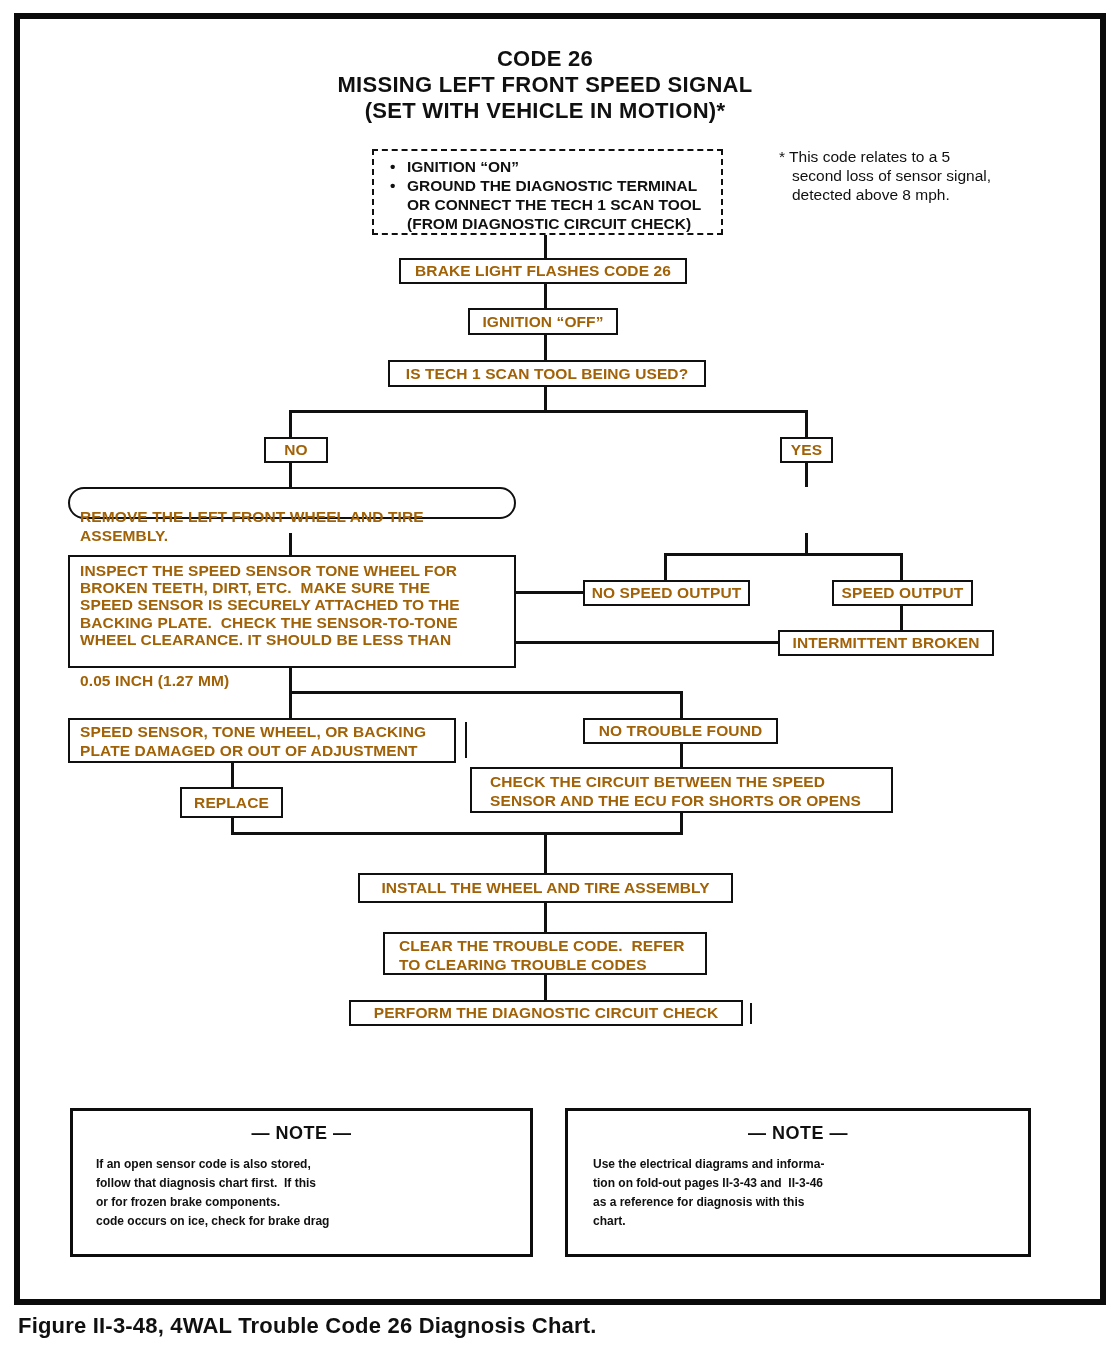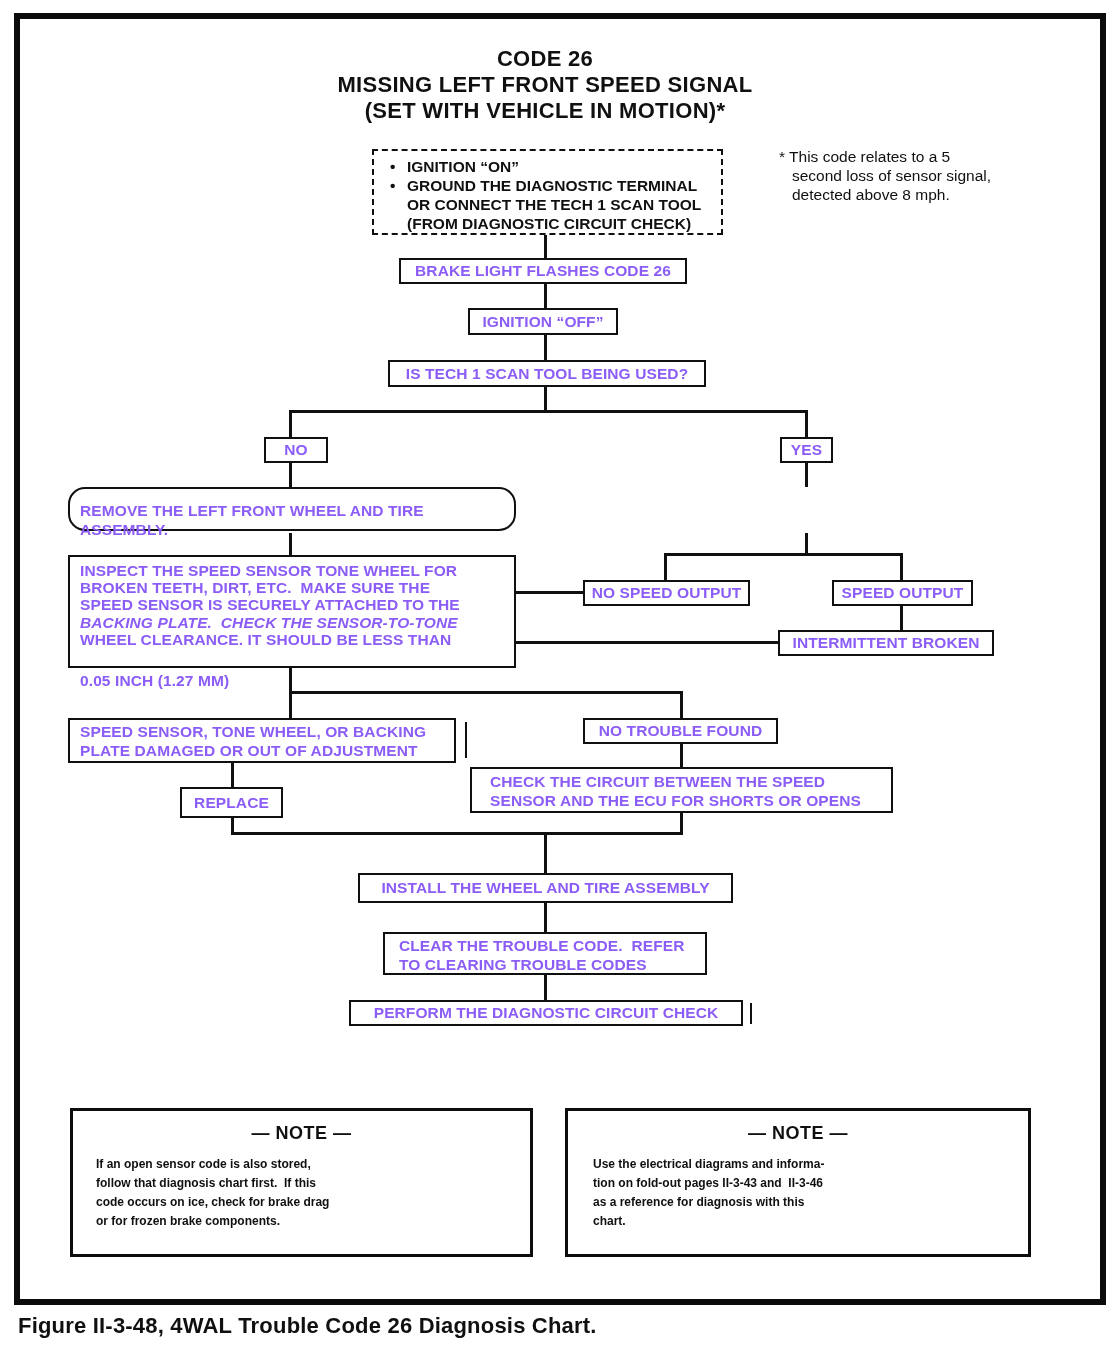--- a/index.html
+++ b/index.html
@@ -11,21 +11,21 @@
     position:absolute;left:14px;top:13px;width:1092px;height:1292px;
     box-sizing:border-box;border:6px solid #0b0b0b;background:transparent;
   }
   .title{
     position:absolute;left:245px;top:46px;width:600px;text-align:center;
     font-weight:bold;font-size:22px;line-height:26px;letter-spacing:.3px;
   }
   .fbox{
     position:absolute;box-sizing:border-box;border:2.5px solid #101010;
     background:#ffffff;font-weight:bold;font-size:15.5px;letter-spacing:.1px;
-    color:#8b5cf6;
+    color:#a16207;
   }
   .fbox.center{display:flex;align-items:center;justify-content:center;text-align:center;}
   .ln{white-space:pre;line-height:19px;}
   .vline,.hline{position:absolute;background:#101010;}
   .vline{width:2.5px;}
   .hline{height:2.5px;}
   .artifact{position:absolute;background:#101010;width:2px;}
   .dashedbox{
     position:absolute;left:372px;top:149px;width:351px;height:86px;
     box-sizing:border-box;border:2.5px dashed #101010;background:#fff;
@@ -117,31 +117,31 @@
   <div class="fbox center" style="left:399px;top:258px;width:288px;height:26px;">BRAKE LIGHT FLASHES CODE 26</div>
 
   <div class="fbox center" style="left:468px;top:308px;width:150px;height:27px;">IGNITION “OFF”</div>
 
   <div class="fbox center" style="left:388px;top:360px;width:318px;height:27px;">IS TECH 1 SCAN TOOL BEING USED?</div>
 
   <div class="fbox center" style="left:264px;top:437px;width:64px;height:26px;">NO</div>
 
   <div class="fbox center" style="left:780px;top:437px;width:53px;height:26px;">YES</div>
 
-  <div class="fbox" style="left:68px;top:487px;width:448px;height:44px;padding:12px 0 0 10px;border-radius:17px;">
+  <div class="fbox" style="left:68px;top:487px;width:448px;height:32px;padding:18px 0 0 10px;border-radius:17px;">
     <div class="ln">REMOVE THE LEFT FRONT WHEEL AND TIRE</div>
     <div class="ln">ASSEMBLY.</div>
   </div>
 
 
   <div class="fbox" style="left:68px;top:555px;width:448px;height:113px;padding:5px 0 0 10px;">
     <div class="ln" style="line-height:17.2px;">INSPECT THE SPEED SENSOR TONE WHEEL FOR</div>
     <div class="ln" style="line-height:17.2px;">BROKEN TEETH, DIRT, ETC.  MAKE SURE THE</div>
     <div class="ln" style="line-height:17.2px;">SPEED SENSOR IS SECURELY ATTACHED TO THE</div>
-    <div class="ln" style="line-height:17.2px;font-style:italic;">BACKING PLATE.  CHECK THE SENSOR-TO-TONE</div>
+    <div class="ln" style="line-height:17.2px;">BACKING PLATE.  CHECK THE SENSOR-TO-TONE</div>
     <div class="ln" style="line-height:17.2px;">WHEEL CLEARANCE. IT SHOULD BE LESS THAN</div>
     <div class="ln" style="line-height:17.2px;margin-top:24px;">0.05 INCH (1.27 MM)</div>
   </div>
 
   <div class="fbox center" style="left:583px;top:580px;width:167px;height:26px;">NO SPEED OUTPUT</div>
 
   <div class="fbox center" style="left:832px;top:580px;width:141px;height:26px;">SPEED OUTPUT</div>
 
   <div class="fbox center" style="left:778px;top:630px;width:216px;height:26px;">INTERMITTENT BROKEN</div>
 
@@ -166,22 +166,22 @@
     <div class="ln">TO CLEARING TROUBLE CODES</div>
   </div>
 
   <div class="fbox center" style="left:349px;top:1000px;width:394px;height:26px;">PERFORM THE DIAGNOSTIC CIRCUIT CHECK</div>
 
   <div class="notebox" style="left:70px;top:1108px;width:463px;height:149px;">
     <div class="nb-head">— NOTE —</div>
     <div class="nb-body" style="padding-left:23px;">
       <div class="ln">If an open sensor code is also stored,</div>
       <div class="ln">follow that diagnosis chart first.  If this</div>
+      <div class="ln">or for frozen brake components.</div>
       <div class="ln">code occurs on ice, check for brake drag</div>
-      <div class="ln">or for frozen brake components.</div>
     </div>
   </div>
 
   <div class="notebox" style="left:565px;top:1108px;width:466px;height:149px;">
     <div class="nb-head">— NOTE —</div>
     <div class="nb-body" style="padding-left:25px;">
       <div class="ln">Use the electrical diagrams and informa-</div>
       <div class="ln">tion on fold-out pages II-3-43 and  II-3-46</div>
       <div class="ln">as a reference for diagnosis with this</div>
       <div class="ln">chart.</div>

